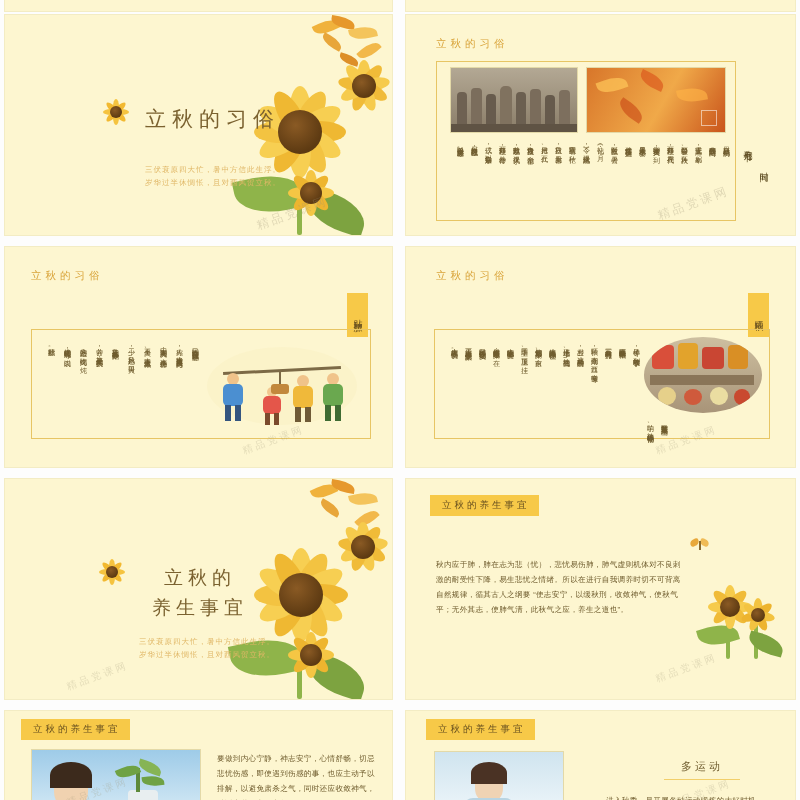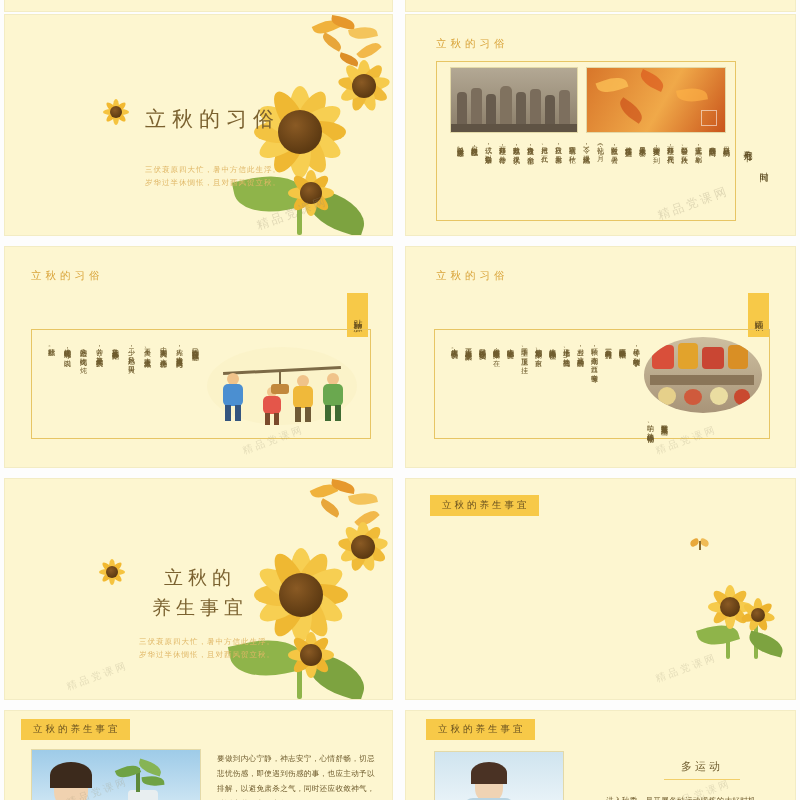--- a/index.html
+++ b/index.html
@@ -441,20 +441,21 @@
     <div class="bigtitle2" style="left:110px;top:114px;width:170px;">养生事宜</div>
     <div class="bigtitle2" style="left:110px;top:84px;width:170px;">立秋的</div>
     <div class="subline" style="left:134px;top:156px;">三伏衰原四大忙，暑中方信此生浮。</div>
     <div class="subline" style="left:134px;top:169px;">岁华过半休惆怅，且对西风贺立秋。</div>
 
     <div class="wm sm" style="left:60px;top:190px;">精品党课网</div>
   </div>
 
   <div class="slide col-r row-3">
     <div class="tag" style="left:24px;top:16px;">立秋的养生事宜</div>
+    <div class="body" style="left:30px;top:78px;width:250px;">秋内应于肺，肺在志为悲（忧），悲忧易伤肺，肺气虚则机体对不良刺激的耐受性下降，易生悲忧之情绪。所以在进行自我调养时切不可背离自然规律，循其古人之纲要 “使志安宁，以缓秋刑，收敛神气，使秋气平；无外其志，使肺气清，此秋气之应，养生之道也”。</div>
 
     <div class="sun-art" style="left:286px;top:76px;width:100px;height:110px;">
       <div class="stem" style="left:34px;top:52px;width:4px;height:52px;"></div>
       <div class="stem" style="left:62px;top:60px;width:4px;height:44px;"></div>
       <div class="leafshape" style="left:6px;top:70px;width:40px;height:20px;background:#8fb44a;transform:rotate(-16deg);"></div>
       <div class="leafshape" style="left:56px;top:80px;width:36px;height:18px;background:#7da340;transform:rotate(16deg);"></div>
       <div class="sf" style="left:12px;top:26px;width:52px;height:52px;">
         <div class="pt" style="width:11px;height:22px;background:#f6cb4c;transform:translate(-50%,-100%) rotate(0deg);"></div>
         <div class="pt" style="width:11px;height:22px;background:#f0bb38;transform:translate(-50%,-100%) rotate(45deg);"></div>
         <div class="pt" style="width:11px;height:22px;background:#f6cb4c;transform:translate(-50%,-100%) rotate(90deg);"></div>

